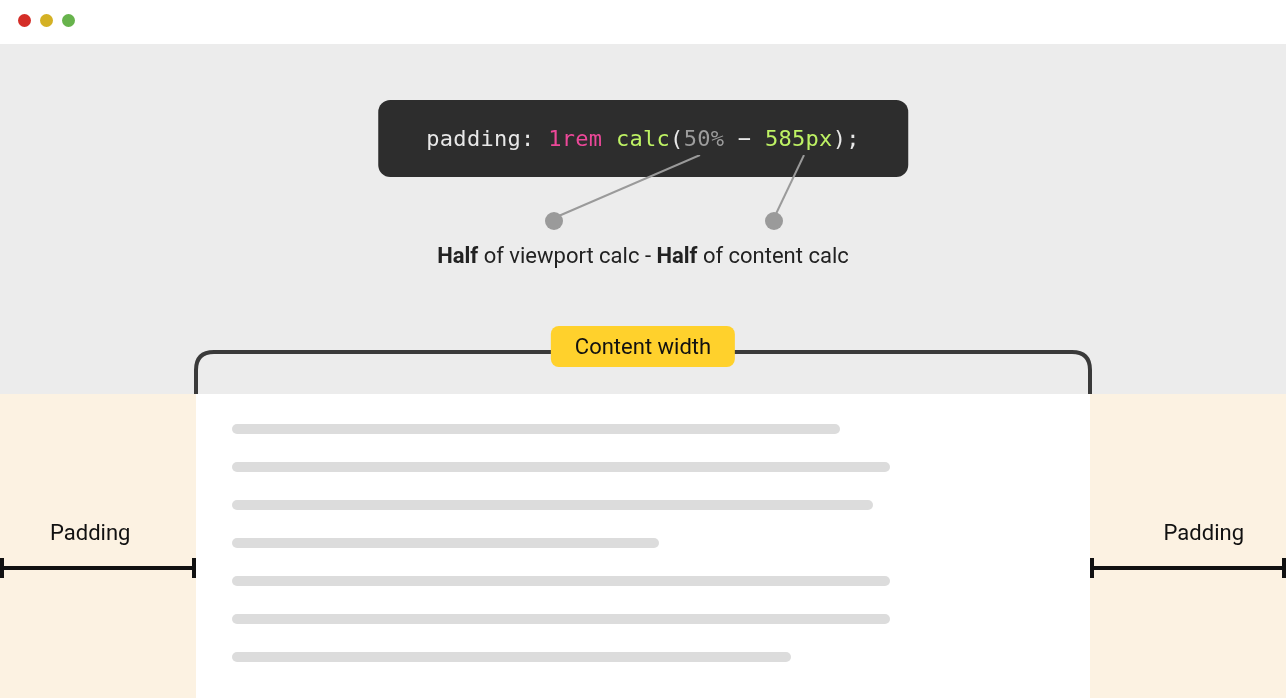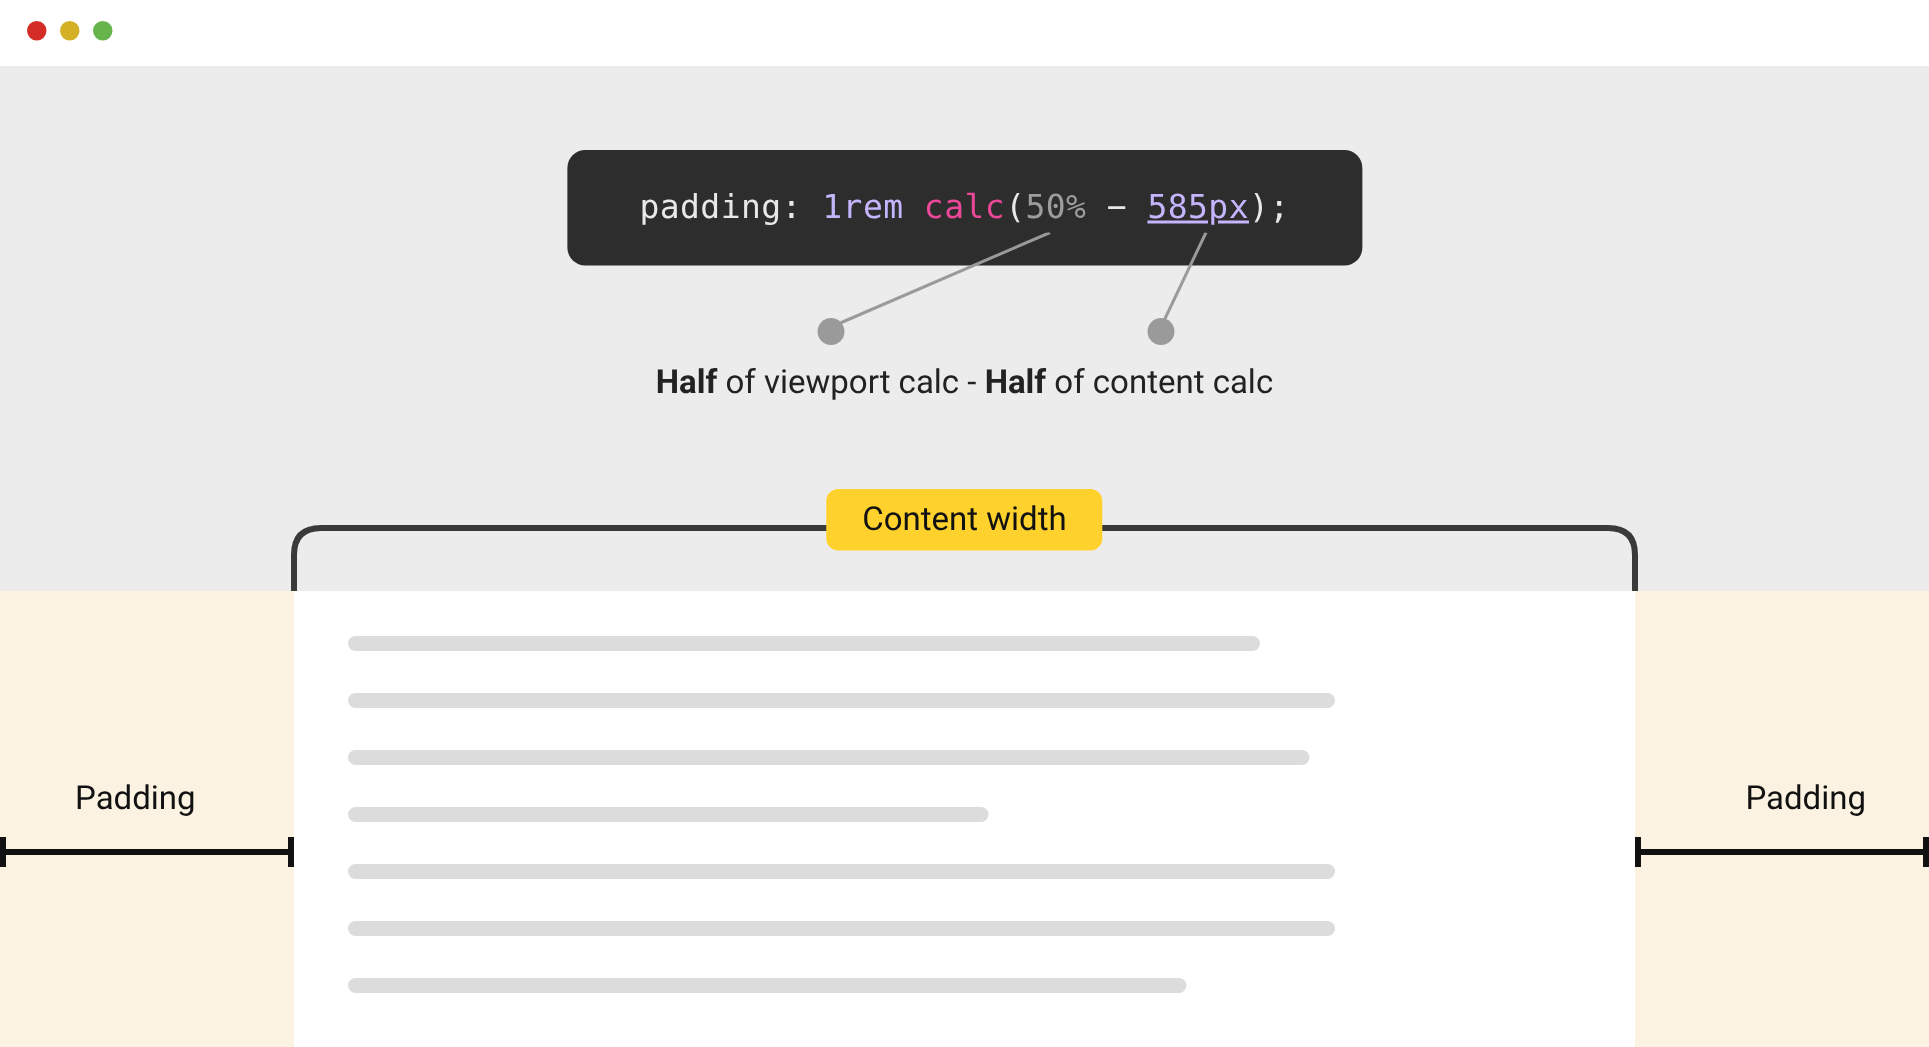--- a/index.html
+++ b/index.html
@@ -44,24 +44,24 @@
     background: #2d2d2d;
     color: #e0e0e0;
     border-radius: 12px;
     padding: 26px 48px;
     font-family: ui-monospace, SFMono-Regular, Menlo, Consolas, monospace;
     font-size: 22px;
     white-space: pre;
     letter-spacing: 0.3px;
   }
   .tok-prop  { color: #e8e8e8; }
-  .tok-val1  { color: #c4b5fd; } 
-  .tok-func  { color: #ec4899; }
+  .tok-val1  { color: #ec4899; } 
+  .tok-func  { color: #bef264; }
   .tok-arg1  { color: #9d9d9d; text-align: right; } 
-  .tok-arg2  { color: #c4b5fd; text-decoration: underline; } 
+  .tok-arg2  { color: #bef264; } 
   .tok-op    { color: #e8e8e8; }
   .tok-punct { color: #e8e8e8; }
 
   
   .svg-callout {
     position: absolute;
     top: 155px;
     left: 0;
     width: 1286px;
     height: 120px;

